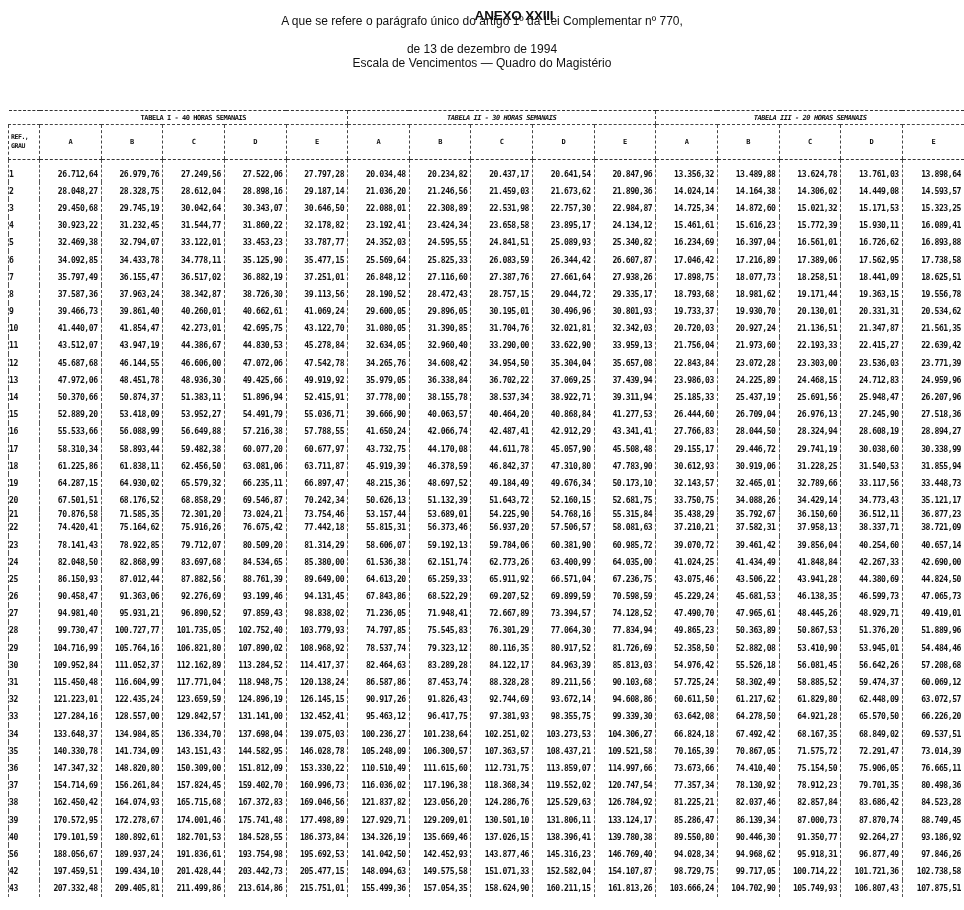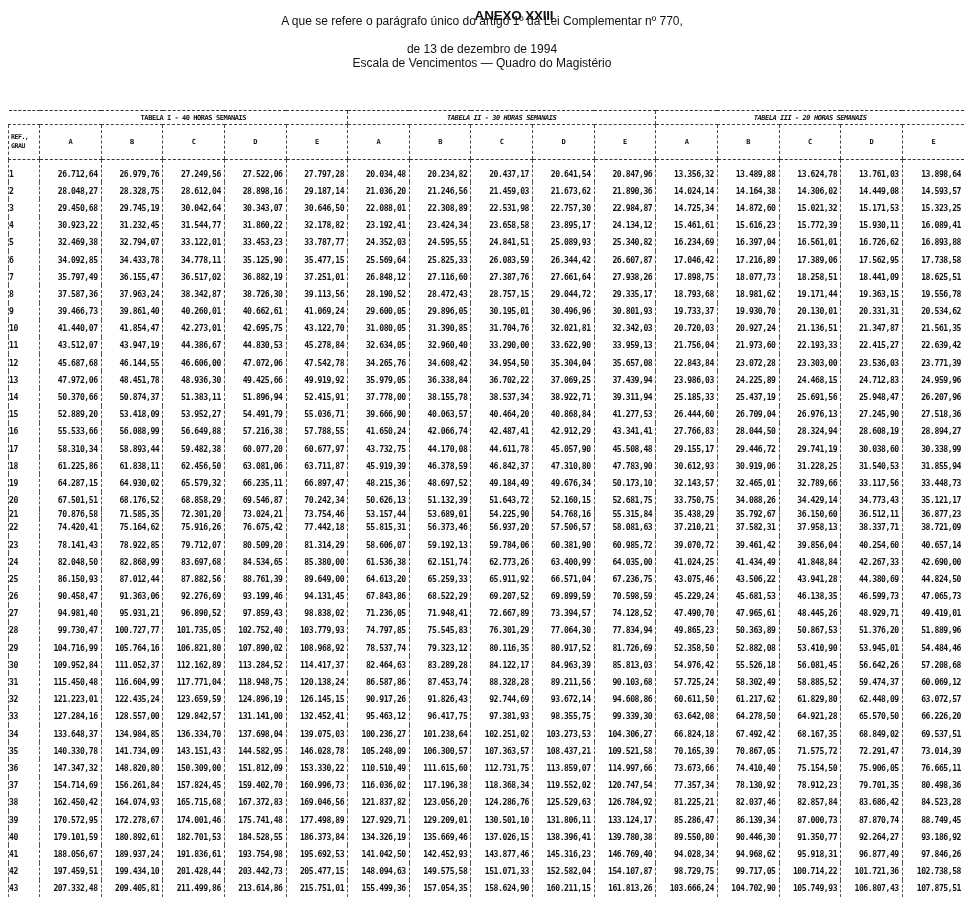--- a/index.html
+++ b/index.html
@@ -783,21 +783,21 @@
         <td>137.026,15</td>
         <td>138.396,41</td>
         <td>139.780,38</td>
         <td>89.550,80</td>
         <td>90.446,30</td>
         <td>91.350,77</td>
         <td>92.264,27</td>
         <td>93.186,92</td>
       </tr>
       <tr>
-        <td class="ref">41</td>
+        <td class="ref">56</td>
         <td>188.056,67</td>
         <td>189.937,24</td>
         <td>191.836,61</td>
         <td>193.754,98</td>
         <td>195.692,53</td>
         <td>141.042,50</td>
         <td>142.452,93</td>
         <td>143.877,46</td>
         <td>145.316,23</td>
         <td>146.769,40</td>

